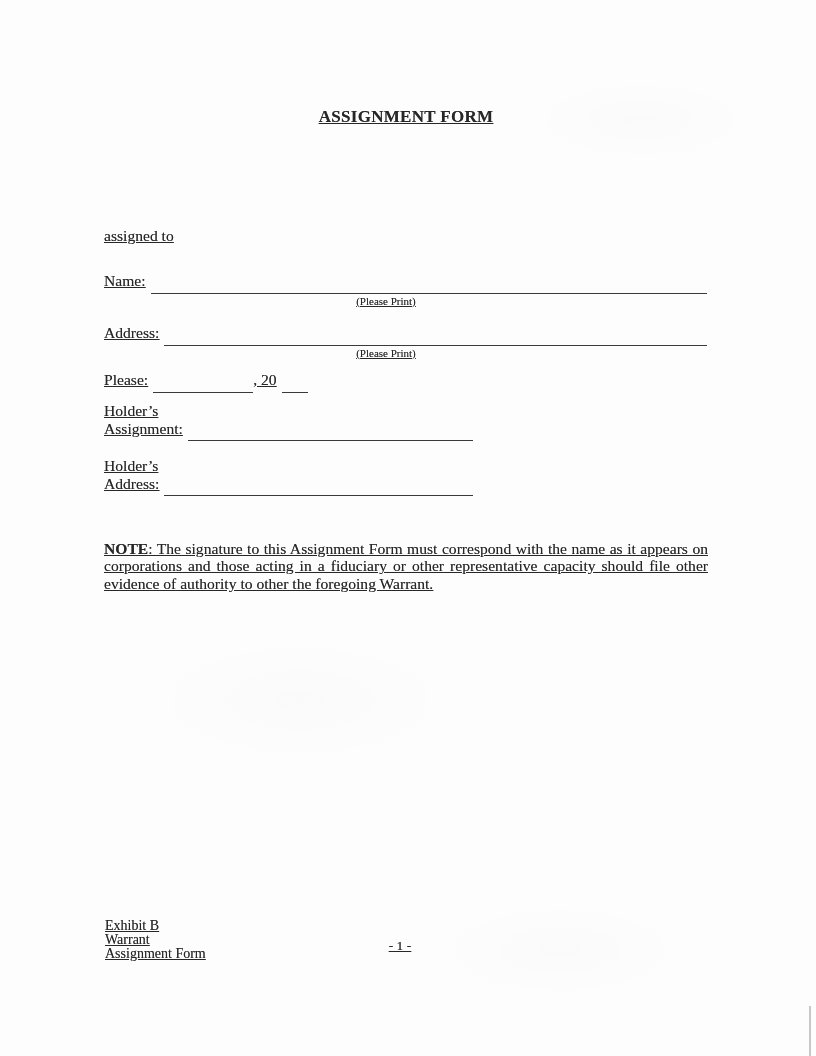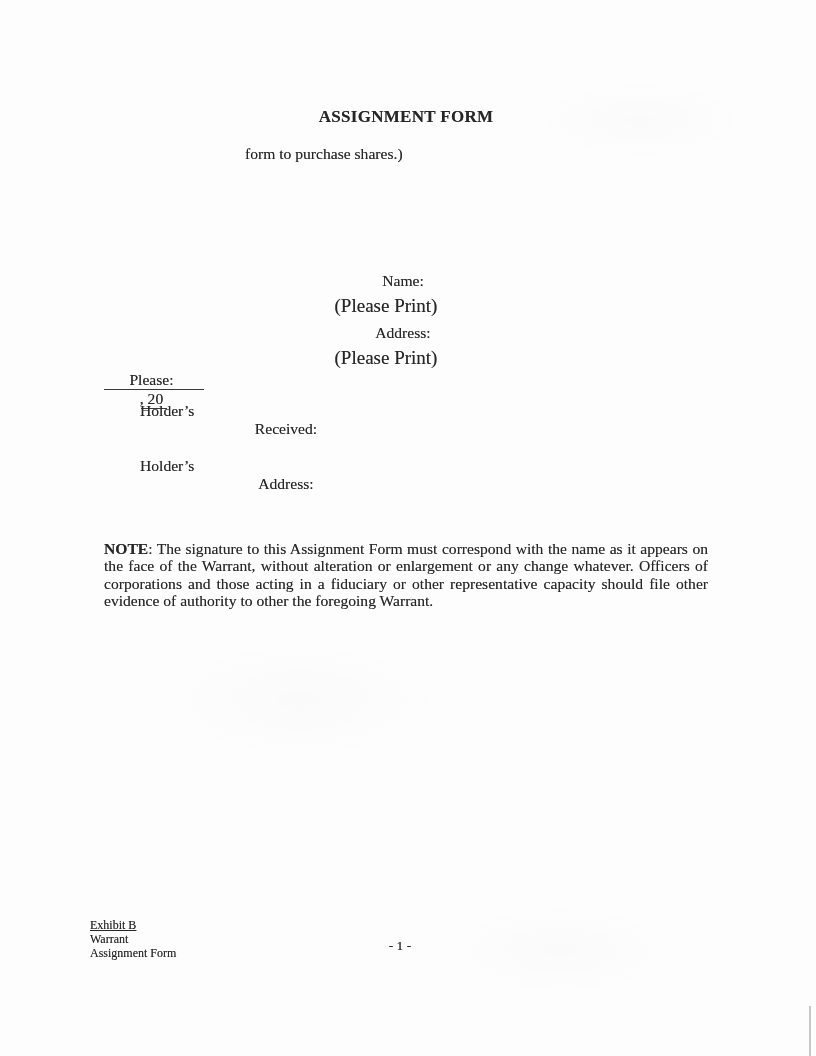--- a/index.html
+++ b/index.html
@@ -7,61 +7,61 @@
     position:relative;width:816px;height:1056px;overflow:hidden;
     background:#fdfdfd;
     background-image:
       radial-gradient(ellipse 160px 60px at 640px 120px, rgba(0,0,0,0.012), transparent 70%),
       radial-gradient(ellipse 220px 90px at 300px 700px, rgba(0,0,0,0.010), transparent 70%),
       radial-gradient(ellipse 180px 70px at 560px 950px, rgba(0,0,0,0.012), transparent 70%);
     font-family:"Liberation Serif","DejaVu Serif",serif;
     font-size:15.6px;color:#272727;
     text-shadow:0 0 .5px rgba(45,45,45,.55);
   }
-  .abs{position:absolute;}
+  .abs{position:absolute;text-decoration:underline;}
   .title{left:104px;top:107px;width:604px;text-align:center;font-weight:bold;font-size:17px;letter-spacing:.3px;}
   .intro{left:245px;top:145px;width:327px;line-height:17.3px;}
   .jline{text-align:justify;text-align-last:justify;}
   .fvr{left:104px;top:228px;width:604px;line-height:16.9px;}
   .fvr .indent{text-indent:44px;}
   .sc{font-variant:small-caps;font-weight:bold;letter-spacing:.2px;}
-  .row{display:flex;align-items:center;height:21px;flex-direction:column;}
+  .row{display:flex;align-items:flex-start;height:21px;}
   .row .lbl{white-space:nowrap;padding-right:5px;}
   .blank{border-bottom:1.6px solid #3a3a3a;height:100%;}
   .grow{flex:1;}
   .name-row{left:104px;top:272px;width:603px;}
   .addr-row{left:104px;top:324px;width:603px;}
-  .pp{left:311px;width:150px;text-align:center;font-size:19px;}
+  .pp{left:311px;width:150px;text-align:center;font-size:11px;}
   .pp1{top:295px;} .pp2{top:347px;}
   .dated-row{left:104px;top:371px;}
   .b100{width:100px;} .b26{width:26px;}
   .two-line-block{width:369px;}
   .sig-block{left:104px;top:402px;}
   .haddr-block{left:104px;top:457px;}
-  .two-line-block .l1{height:18px;line-height:18px;margin-left:36px;}
+  .two-line-block .l1{height:18px;line-height:18px;}
   .two-line-block .row{height:20px;}
   .note{left:104px;top:540px;width:604px;line-height:17.4px;}
   .bold{font-weight:bold;}
-  .footer{left:90px;top:919px;font-size:12px;line-height:13.8px;}
+  .footer{left:105px;top:919px;font-size:14px;line-height:13.8px;}
   .underlined{text-decoration:underline;}
   .pagenum{left:368px;top:938px;width:64px;text-align:center;font-size:13.5px;}
   .scan-edge{right:5px;bottom:0;width:2px;height:50px;background:#c8c8c8;text-shadow:none;}
 </style>
 </head>
 <body>
 
 <div class="page">
 
   <div class="abs title">ASSIGNMENT FORM</div>
 
   <div class="abs intro">
-    <div>form to purchase shares.)</div>
   </div>
 
   <div class="abs fvr">
+    <div>assigned to</div>
   </div>
 
   <div class="abs row name-row">
     <span class="lbl">Name:</span>
     <span class="blank grow"></span>
   </div>
   <div class="abs pp pp1">(Please Print)</div>
 
   <div class="abs row addr-row">
     <span class="lbl">Address:</span>
@@ -72,36 +72,35 @@
   <div class="abs row dated-row">
     <span class="lbl">Please:</span>
     <span class="blank b100"></span>
     <span class="lbl">, 20</span>
     <span class="blank b26"></span>
   </div>
 
   <div class="abs two-line-block sig-block">
     <div class="l1">Holder’s</div>
     <div class="row">
-      <span class="lbl">Received:</span>
+      <span class="lbl">Assignment:</span>
       <span class="blank grow"></span>
     </div>
   </div>
 
   <div class="abs two-line-block haddr-block">
     <div class="l1">Holder’s</div>
     <div class="row">
       <span class="lbl">Address:</span>
       <span class="blank grow"></span>
     </div>
   </div>
 
   <div class="abs note">
     <div class="jline"><span class="bold">NOTE</span><span>: The signature to this Assignment Form must correspond with the name as it appears on</span></div>
-    <div class="jline">the face of the Warrant, without alteration or enlargement or any change whatever. Officers of</div>
     <div class="jline">corporations and those acting in a fiduciary or other representative capacity should file other</div>
     <div>evidence of authority to other the foregoing Warrant.</div>
   </div>
 
   <div class="abs footer">
     <div class="underlined">Exhibit B</div>
     <div>Warrant</div>
     <div>Assignment Form</div>
   </div>
 

